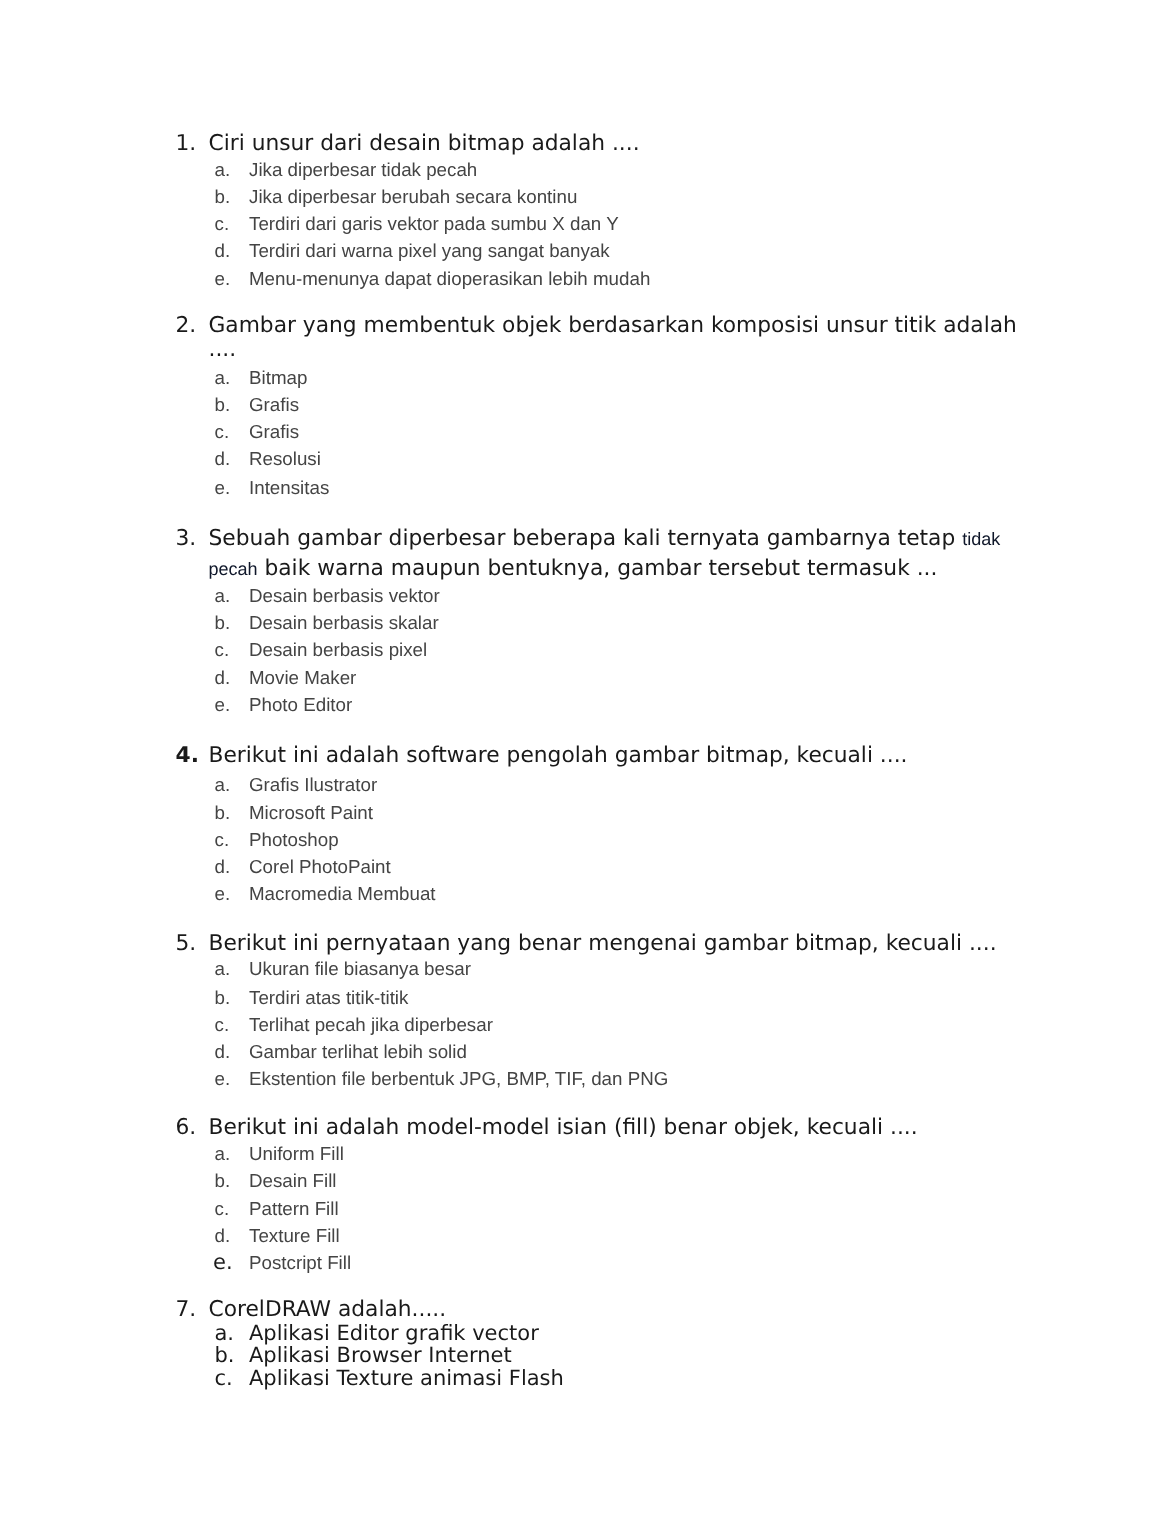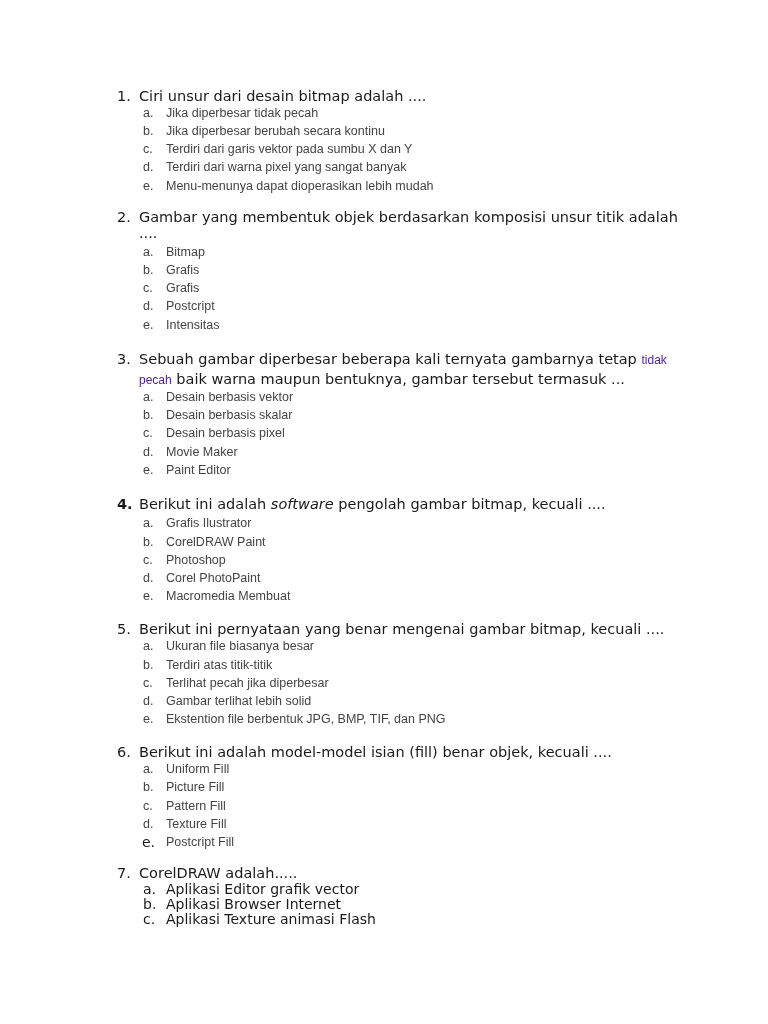--- a/index.html
+++ b/index.html
@@ -40,24 +40,24 @@
       font-family: "DejaVu Sans", sans-serif;
       font-size: 14.5px;
       color: #1a1a1a;
       line-height: 18px;
     }
     .q-num.bold { font-weight: bold; }
     .q-text { left: 139px; }
     .small-inline {
       font-family: "Liberation Sans", sans-serif;
       font-size: 12px;
-      color: #4c1d95;
+      color: #0f172a;
       text-align: right;
     }
-    .italic { font-style: italic; }
+    .italic { }
     .opt {
       position: absolute;
       left: 0;
       height: 18px;
       line-height: 18px;
     }
     .opt-letter {
       position: absolute;
       left: 143px;
       font-family: "Liberation Sans", sans-serif;
@@ -126,21 +126,21 @@
     <div class="opt" style="top:53px;">
       <span class="opt-letter">b.</span>
       <span class="opt-text">Grafis</span>
     </div>
     <div class="opt" style="top:71px;">
       <span class="opt-letter">c.</span>
       <span class="opt-text">Grafis</span>
     </div>
     <div class="opt" style="top:89px;">
       <span class="opt-letter">d.</span>
-      <span class="opt-text">Postcript</span>
+      <span class="opt-text">Resolusi</span>
     </div>
     <div class="opt" style="top:108px;">
       <span class="opt-letter">e.</span>
       <span class="opt-text">Intensitas</span>
     </div>
   </div>
 
   <div class="question" style="top:350px;">
     <span class="q-num" style="top:0;">3.</span>
     <span class="q-line q-text" style="top:0;">
@@ -162,34 +162,34 @@
     <div class="opt" style="top:74px;">
       <span class="opt-letter">c.</span>
       <span class="opt-text">Desain berbasis pixel</span>
     </div>
     <div class="opt" style="top:93px;">
       <span class="opt-letter">d.</span>
       <span class="opt-text">Movie Maker</span>
     </div>
     <div class="opt" style="top:111px;">
       <span class="opt-letter">e.</span>
-      <span class="opt-text">Paint Editor</span>
+      <span class="opt-text">Photo Editor</span>
     </div>
   </div>
 
   <div class="question" style="top:495px;">
     <span class="q-num bold" style="top:0;">4.</span>
     <span class="q-line q-text" style="top:0;"><span>Berikut ini adalah </span><span class="italic">software</span><span> pengolah gambar bitmap, kecuali ....</span></span>
     <div class="opt" style="top:19px;">
       <span class="opt-letter">a.</span>
       <span class="opt-text">Grafis Ilustrator</span>
     </div>
     <div class="opt" style="top:38px;">
       <span class="opt-letter">b.</span>
-      <span class="opt-text">CorelDRAW Paint</span>
+      <span class="opt-text">Microsoft Paint</span>
     </div>
     <div class="opt" style="top:56px;">
       <span class="opt-letter">c.</span>
       <span class="opt-text">Photoshop</span>
     </div>
     <div class="opt" style="top:74px;">
       <span class="opt-letter">d.</span>
       <span class="opt-text">Corel PhotoPaint</span>
     </div>
     <div class="opt" style="top:92px;">
@@ -225,21 +225,21 @@
 
   <div class="question" style="top:743px;">
     <span class="q-num" style="top:0;">6.</span>
     <span class="q-line q-text" style="top:0;">Berikut ini adalah model-model isian (fill) benar objek, kecuali ....</span>
     <div class="opt" style="top:17px;">
       <span class="opt-letter">a.</span>
       <span class="opt-text">Uniform Fill</span>
     </div>
     <div class="opt" style="top:35px;">
       <span class="opt-letter">b.</span>
-      <span class="opt-text">Picture Fill</span>
+      <span class="opt-text">Desain Fill</span>
     </div>
     <div class="opt" style="top:54px;">
       <span class="opt-letter">c.</span>
       <span class="opt-text">Pattern Fill</span>
     </div>
     <div class="opt" style="top:72px;">
       <span class="opt-letter">d.</span>
       <span class="opt-text">Texture Fill</span>
     </div>
     <div class="opt" style="top:90px;">

